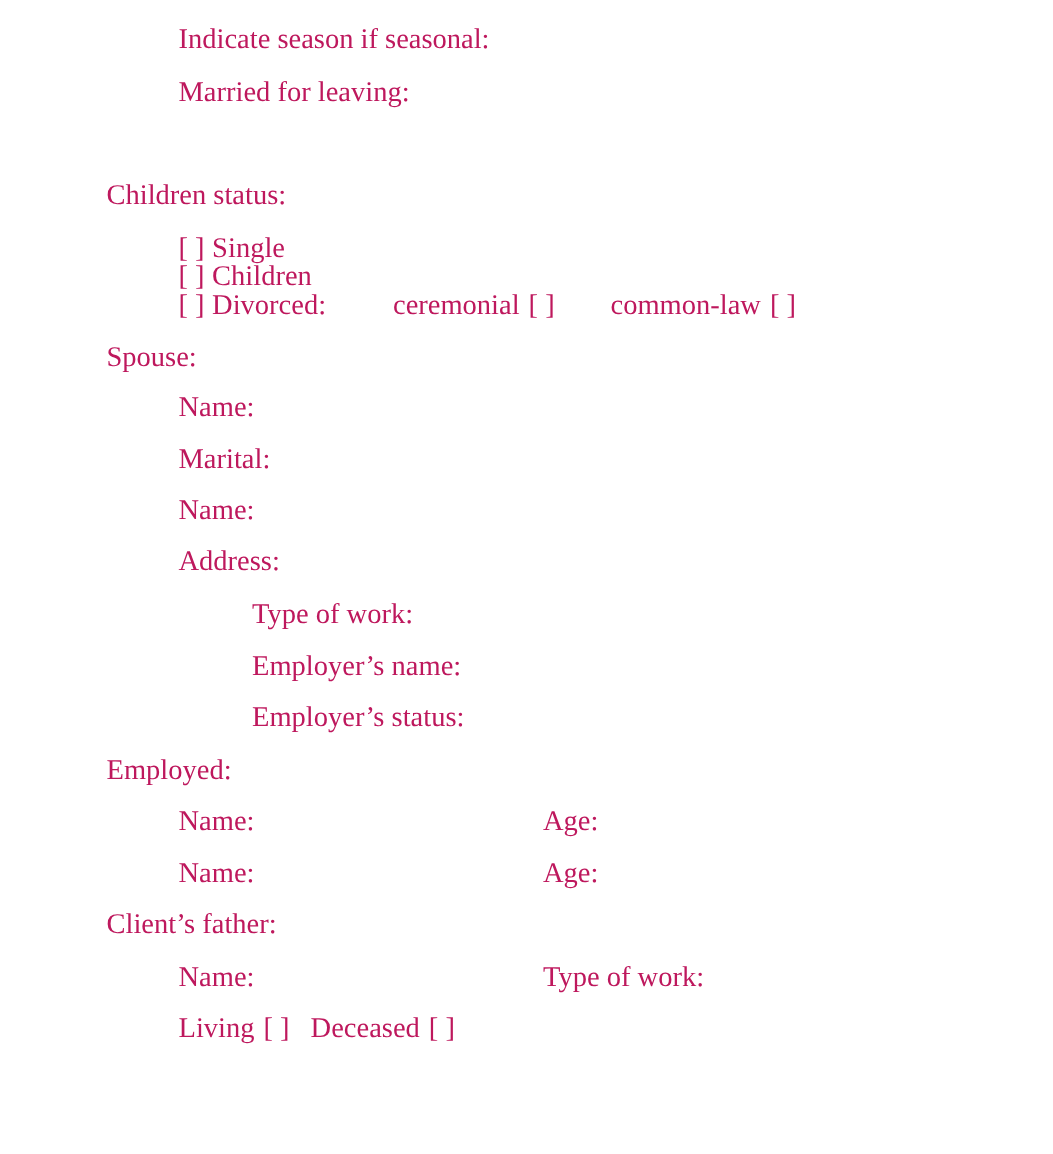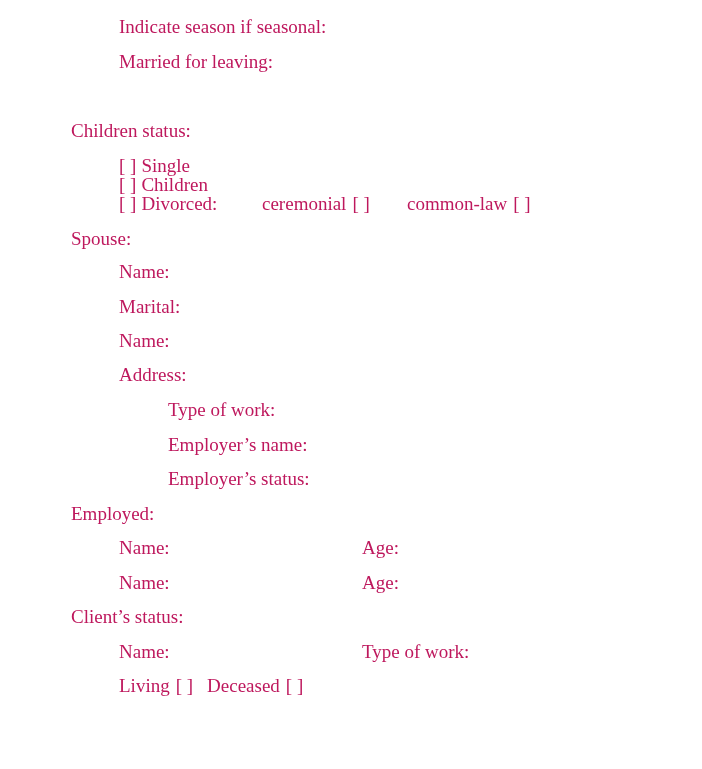--- a/index.html
+++ b/index.html
@@ -69,20 +69,20 @@
   <div class="txt ind2" style="top:389px">Type of work:</div>
   <div class="txt ind2" style="top:424px">Employer’s name:</div>
   <div class="txt ind2" style="top:458px">Employer’s status:</div>
 
   <div class="txt ind0" style="top:493px">Employed:</div>
   <div class="txt ind1" style="top:527px">Name:</div>
   <div class="txt col2" style="top:527px">Age:</div>
   <div class="txt ind1" style="top:562px">Name:</div>
   <div class="txt col2" style="top:562px">Age:</div>
 
-  <div class="txt ind0" style="top:596px">Client’s status:</div>
+  <div class="txt ind0" style="top:596px">Client’s father:</div>
   <div class="txt ind1" style="top:631px">Name:</div>
   <div class="txt col2" style="top:631px">Type of work:</div>
   <div class="txt ind1" style="top:665px">
     <span>Living</span><span class="cb cb-after">[ ]</span><span class="gap-label">Deceased</span><span class="cb cb-after">[ ]</span>
   </div>
 
 </div>
 
 </body></html>

